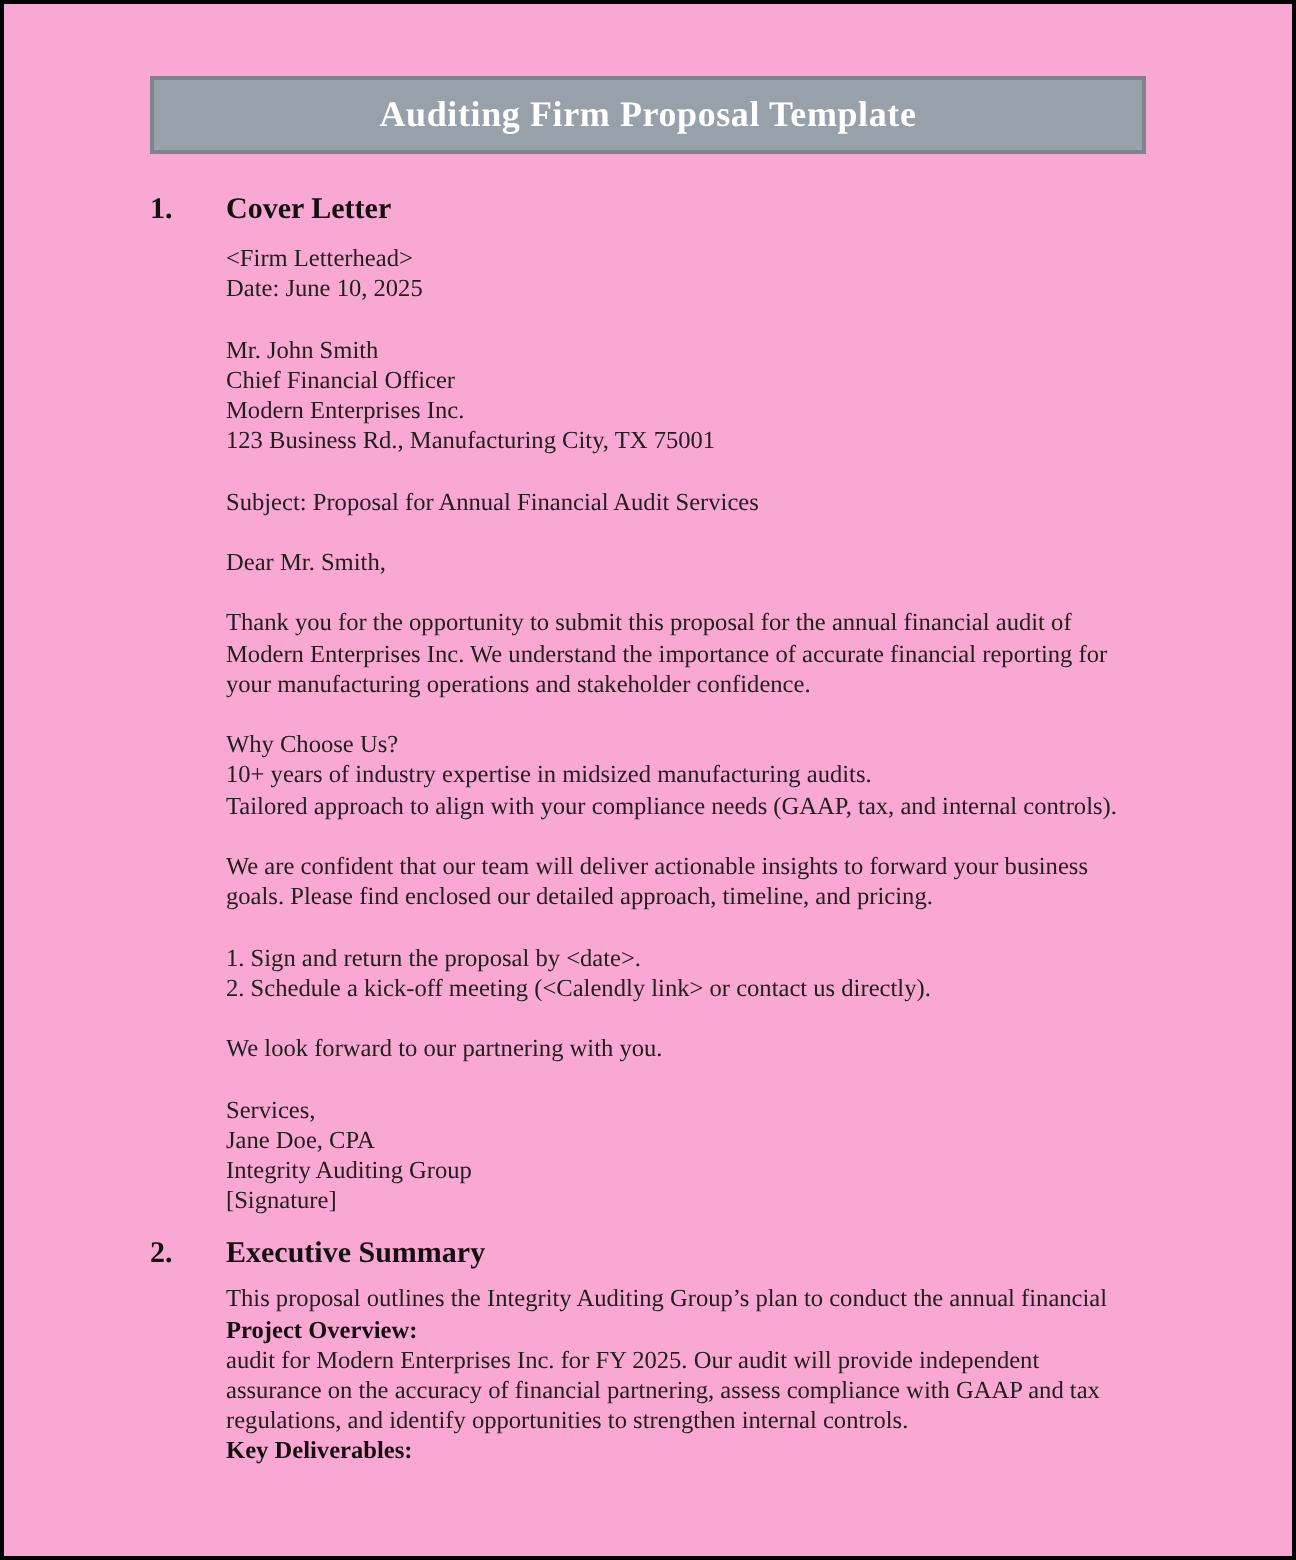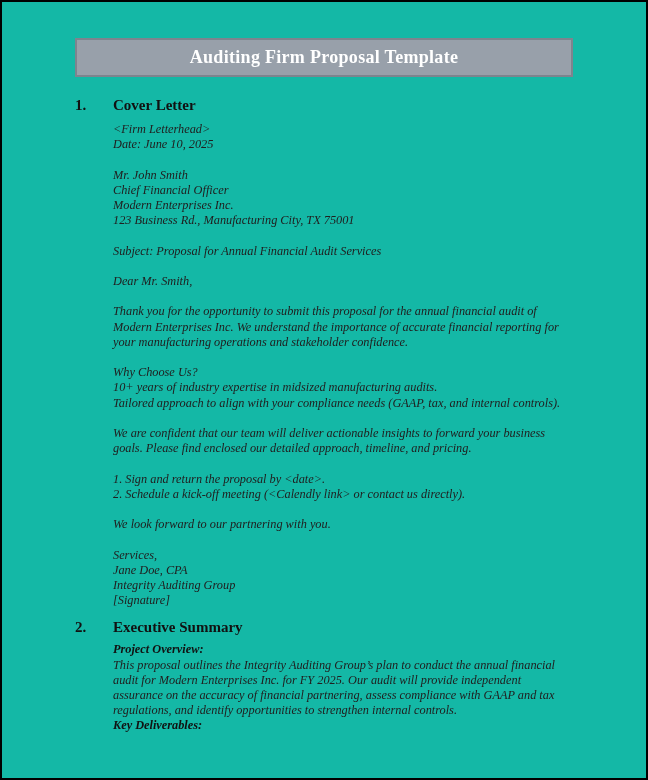--- a/index.html
+++ b/index.html
@@ -6,21 +6,21 @@
     margin: 0;
     padding: 0;
     background: #ffffff;
   }
   .page {
     position: relative;
     box-sizing: border-box;
     width: 648px;
     height: 780px;
     border: 2px solid #000000;
-    background: #14b8a6;
+    background: #f9a8d4;
     overflow: hidden;
     font-family: "Liberation Serif", "DejaVu Serif", serif;
     color: #1c1c1c;
   }
   .title-bar {
     box-sizing: border-box;
     margin: 36px 73px 0 73px;
     height: 39px;
     display: flex;
     align-items: center;
@@ -43,21 +43,21 @@
   .section-heading .section-number {
     width: 38px;
     flex: 0 0 38px;
   }
   .section-1-heading { margin-top: 18px; margin-bottom: 7px; }
   .section-2-heading { margin-top: 9px;  margin-bottom: 5px; }
   .section-content {
     margin-left: 111px;
     margin-right: 60px;
   }
-  .para { margin: 0 0 15.2px 0; font-style: italic; }
+  .para { margin: 0 0 15.2px 0; }
   .para:last-child { margin-bottom: 0; }
   .line {
     font-size: 12.3px;
     line-height: 15.2px;
     white-space: nowrap;
     color: #202020;
   }
   .line.bold { font-weight: bold; color: #111111; }
 </style>
 </head>
@@ -116,22 +116,22 @@
           <div class="line">Integrity Auditing Group</div>
           <div class="line">[Signature]</div>
         </div>
       </div>
       <div class="section-heading section-2-heading">
         <span class="section-number">2.</span>
         <span class="section-title">Executive Summary</span>
       </div>
       <div class="section-content">
         <div class="para">
+          <div class="line">This proposal outlines the Integrity Auditing Group’s plan to conduct the annual financial</div>
           <div class="line bold">Project Overview:</div>
-          <div class="line">This proposal outlines the Integrity Auditing Group’s plan to conduct the annual financial</div>
           <div class="line">audit for Modern Enterprises Inc. for FY 2025. Our audit will provide independent</div>
           <div class="line">assurance on the accuracy of financial partnering, assess compliance with GAAP and tax</div>
           <div class="line">regulations, and identify opportunities to strengthen internal controls.</div>
           <div class="line bold">Key Deliverables:</div>
         </div>
       </div>
     </main>
 </div>
 
 </body></html>

